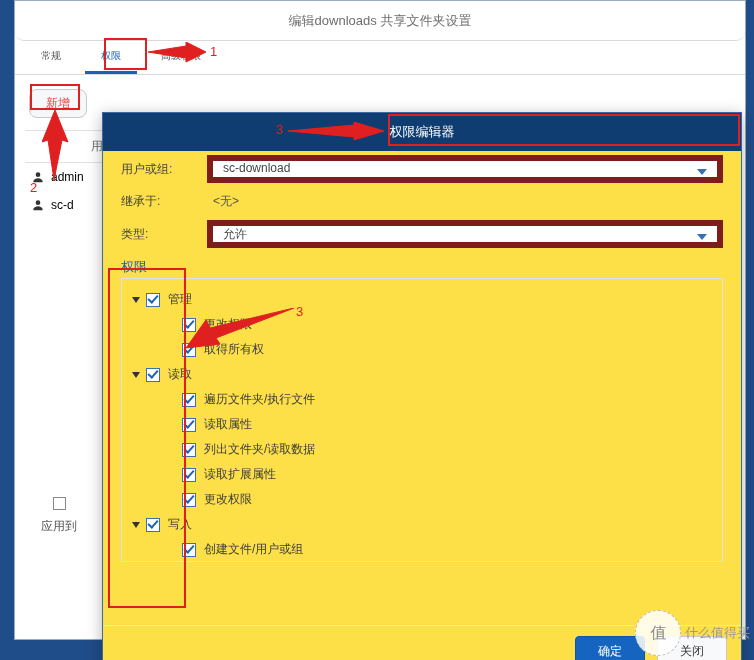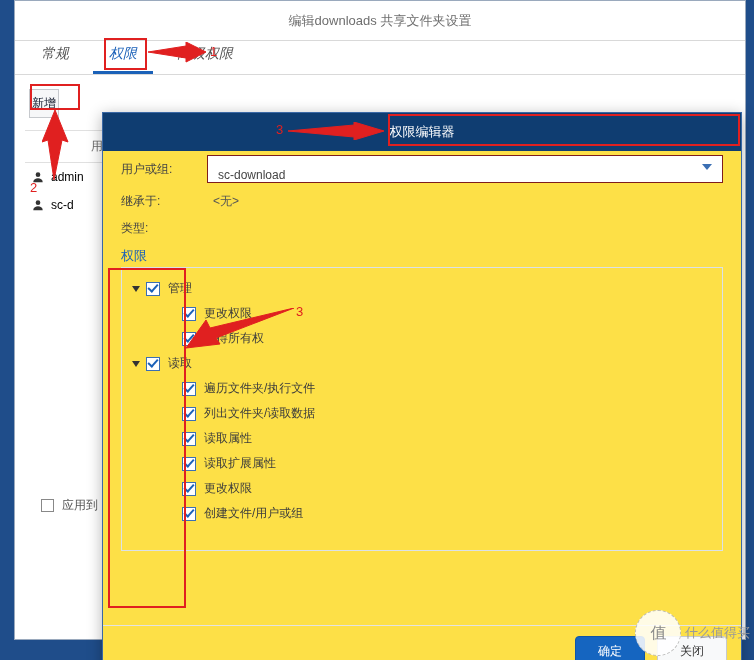--- a/index.html
+++ b/index.html
@@ -20,48 +20,48 @@
     border: 1px solid #9aa9bd;
   }
   .outer-title {
     height: 40px;
     line-height: 40px;
     text-align: center;
     color: #6e6e6e;
     font-size: 13px;
     border-bottom: 1px solid #d9d9d9;
     position: relative;
+    border-radius: 9px;
   }
   .outer-tabs {
     display: flex;
     padding: 0 10px;
     border-bottom: 1px solid #d9d9d9;
     height: 34px;
     align-items: flex-end;
   }
   .outer-tab {
     padding: 8px 16px;
     color: #555;
     border-bottom: 3px solid transparent;
     margin-right: 8px;
-    font-size: 14px;
-    font-style: italic;
+    font-size: 10px;
   }
   .outer-tab.active {
     color: #1a61b8;
     border-bottom: 3px solid #1a61b8;
   }
   .outer-body { padding: 8px 10px; }
   .btn-xin {
     display: inline-block;
     border: 1px solid #c6c9cd;
     background: #f6f7f8;
-    padding: 5px 2px;
-    color: #0f172a;
-    border-radius: 0;
+    padding: 5px 16px;
+    color: #ef4444;
+    border-radius: 8px;
     margin: 6px 4px;
   }
   .user-list { margin-top: 6px; }
   .user-head {
     display: flex;
     border-top: 1px solid #e0e0e0;
     border-bottom: 1px solid #e0e0e0;
     color: #6b6b6b;
     padding: 7px 6px;
   }
@@ -71,20 +71,21 @@
   .user-row { display: flex; padding: 7px 6px; align-items: center; }
   .user-icon {
     width: 14px; height: 14px; margin-right: 6px;
     color: #333;
   }
   .apply-row {
     position: absolute;
     left: 26px; top: 496px;
     display: flex; align-items: center; gap: 8px;
     color:#555;
+    flex-direction:column;
   }
   .apply-row .cb {
     width:13px; height:13px; border:1px solid #888; background:#fff;
   }
   .close-btn {
     position: absolute;
     right: 24px; top: 560px;
     border: 1px solid #c6c9cd;
     padding: 6px 22px;
     background: #f8f9fa;
@@ -111,22 +112,22 @@
     text-align: center;
     font-size: 13px;
   }
   .dlg-body { padding: 4px 18px 4px 18px; flex: 1; overflow: hidden; }
   .frow { display: flex; align-items: center; margin-bottom: 10px; }
   .flabel { width: 86px; color: #444; }
   .fval-text { flex:1; color:#555; padding-left:6px; }
   .combo {
     flex: 1;
     display: flex;
-    align-items: flex-end;
-    border: 1px solid #7f1d1d;
+    align-items: flex-start;
+    border: 6px solid #7f1d1d;
     background: #fff;
     height: 28px;
     padding: 0 10px;
     color: #444;
     position: relative;
   }
   .combo .caret {
     position: absolute;
     right: 10px; top: 8px;
     width: 0; height: 0;
@@ -276,20 +277,24 @@
         <span>sc-download</span>
         <span class="caret"></span>
       </div>
     </div>
     <div class="frow">
       <div class="flabel">继承于:</div>
       <div class="fval-text">&lt;无&gt;</div>
     </div>
     <div class="frow">
       <div class="flabel">类型:</div>
+      <div class="combo">
+        <span>允许</span>
+        <span class="caret"></span>
+      </div>
     </div>
     <div class="section-title">权限</div>
     <div class="tree" id="perm-tree">
         <div class="tnode lvl0">
           <span class="exp"></span>
           <span class="cb2 chk"></span>
           <span class="lbl">管理</span>
         </div>
         <div class="tnode lvl1 noexp">
           <span class="exp"></span>
@@ -307,36 +312,41 @@
           <span class="lbl">读取</span>
         </div>
         <div class="tnode lvl1 noexp">
           <span class="exp"></span>
           <span class="cb2 chk"></span>
           <span class="lbl">遍历文件夹/执行文件</span>
         </div>
         <div class="tnode lvl1 noexp">
           <span class="exp"></span>
           <span class="cb2 chk"></span>
+          <span class="lbl">读取属性</span>
+        </div>
+        <div class="tnode lvl1 noexp">
+          <span class="exp"></span>
+          <span class="cb2 chk"></span>
           <span class="lbl">列出文件夹/读取数据</span>
         </div>
         <div class="tnode lvl1 noexp">
           <span class="exp"></span>
           <span class="cb2 chk"></span>
-          <span class="lbl">读取属性</span>
-        </div>
-        <div class="tnode lvl1 noexp">
-          <span class="exp"></span>
-          <span class="cb2 chk"></span>
           <span class="lbl">读取扩展属性</span>
         </div>
         <div class="tnode lvl1 noexp">
           <span class="exp"></span>
           <span class="cb2 chk"></span>
           <span class="lbl">更改权限</span>
+        </div>
+        <div class="tnode lvl0">
+          <span class="exp"></span>
+          <span class="cb2 chk"></span>
+          <span class="lbl">写入</span>
         </div>
         <div class="tnode lvl1 noexp">
           <span class="exp"></span>
           <span class="cb2 chk"></span>
           <span class="lbl">创建文件/用户或组</span>
         </div>
       </div>
   </div>
   <div class="dlg-foot">
     <div class="btn primary">确定</div>

